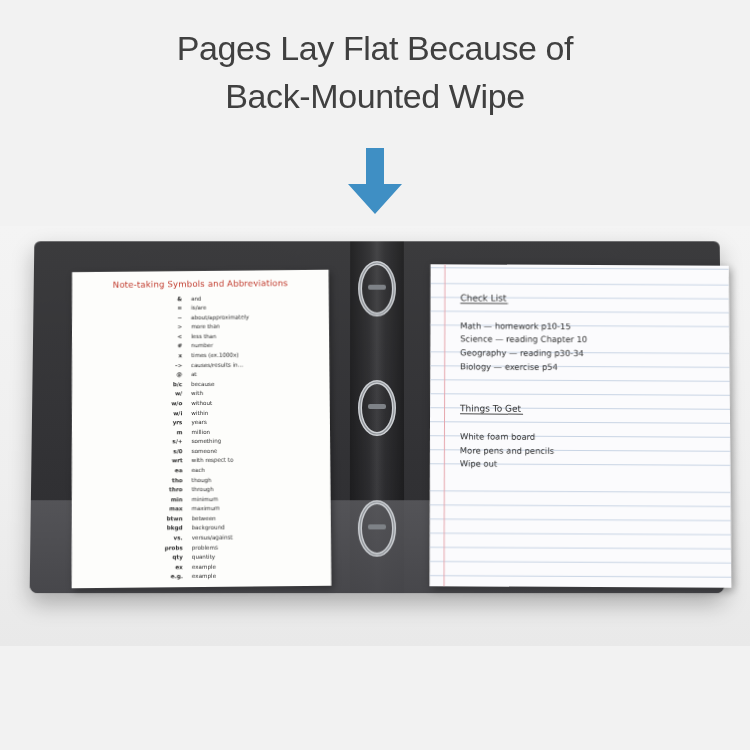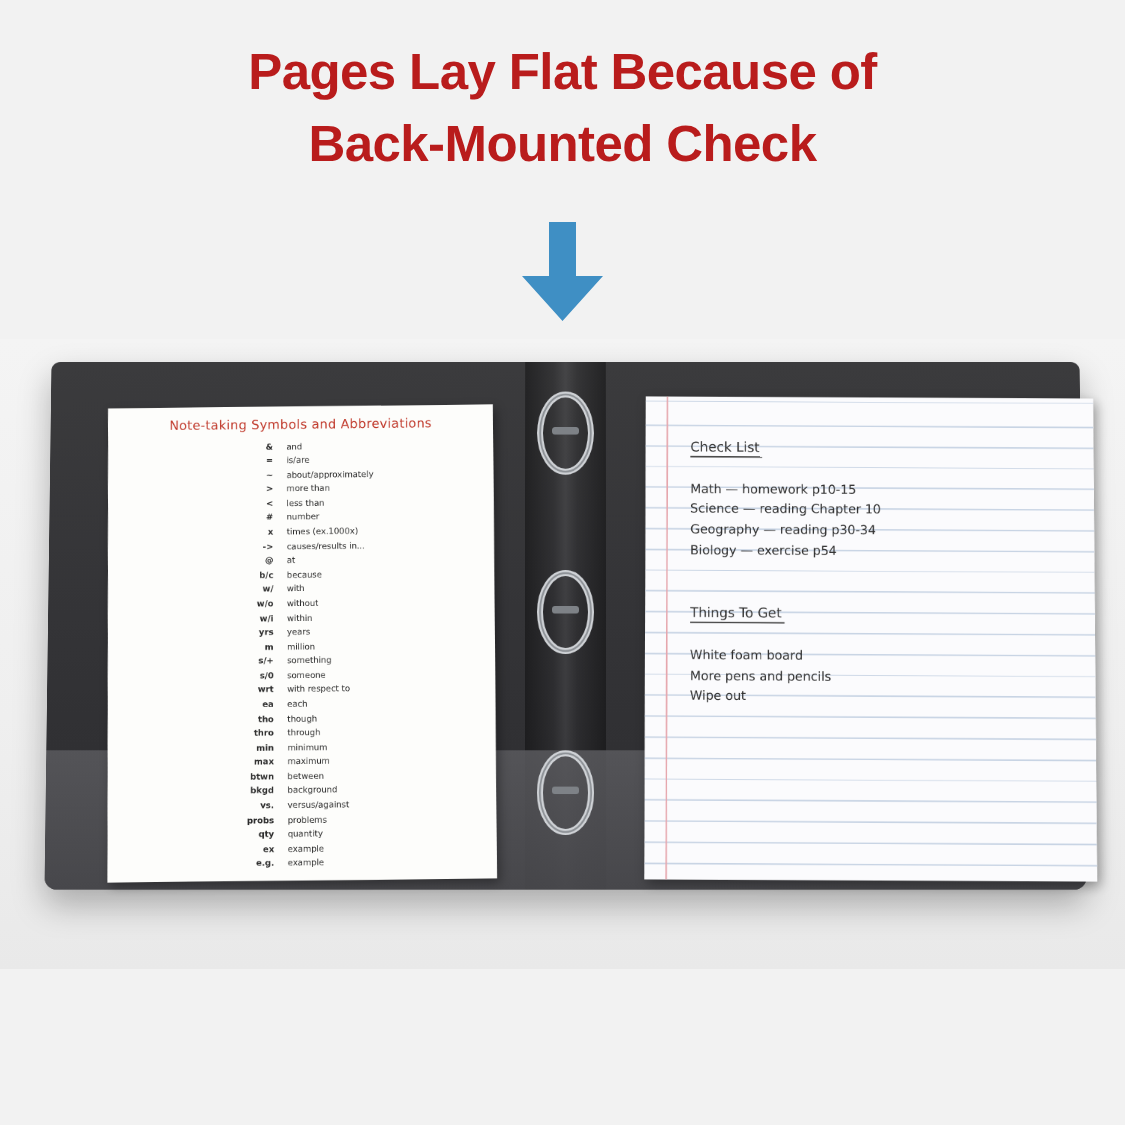--- a/index.html
+++ b/index.html
@@ -15,22 +15,22 @@
     position: relative;
   }
 
   
   .headline {
     position: absolute;
     top: 24px;
     left: 0;
     width: 750px;
     text-align: center;
-    color: #b91c1c;
-    font-weight: bold;
+    color: #404040;
+    font-weight: normal;
     font-size: 34px;
     line-height: 1.42;
     letter-spacing: -0.4px;
   }
   .headline .line {
     display: block;
   }
 
   
   .arrow-wrap {
@@ -204,21 +204,21 @@
     width: 690px;
     height: 352px;
     pointer-events: none;
   }
 </style>
 </head>
 <body>
 
 <div class="headline">
   <span class="line">Pages Lay Flat Because of</span>
-  <span class="line">Back-Mounted Check</span>
+  <span class="line">Back-Mounted Wipe</span>
 </div>
 
 <div class="arrow-wrap">
   <svg class="arrow-svg" width="62" height="68" viewBox="0 0 62 68">
     <polygon points="22,0 40,0 40,36 58,36 31,66 4,36 22,36" fill="#3f8fc4"></polygon>
   </svg>
 </div>
 
 <div class="scene">
   <div class="backdrop"></div>

